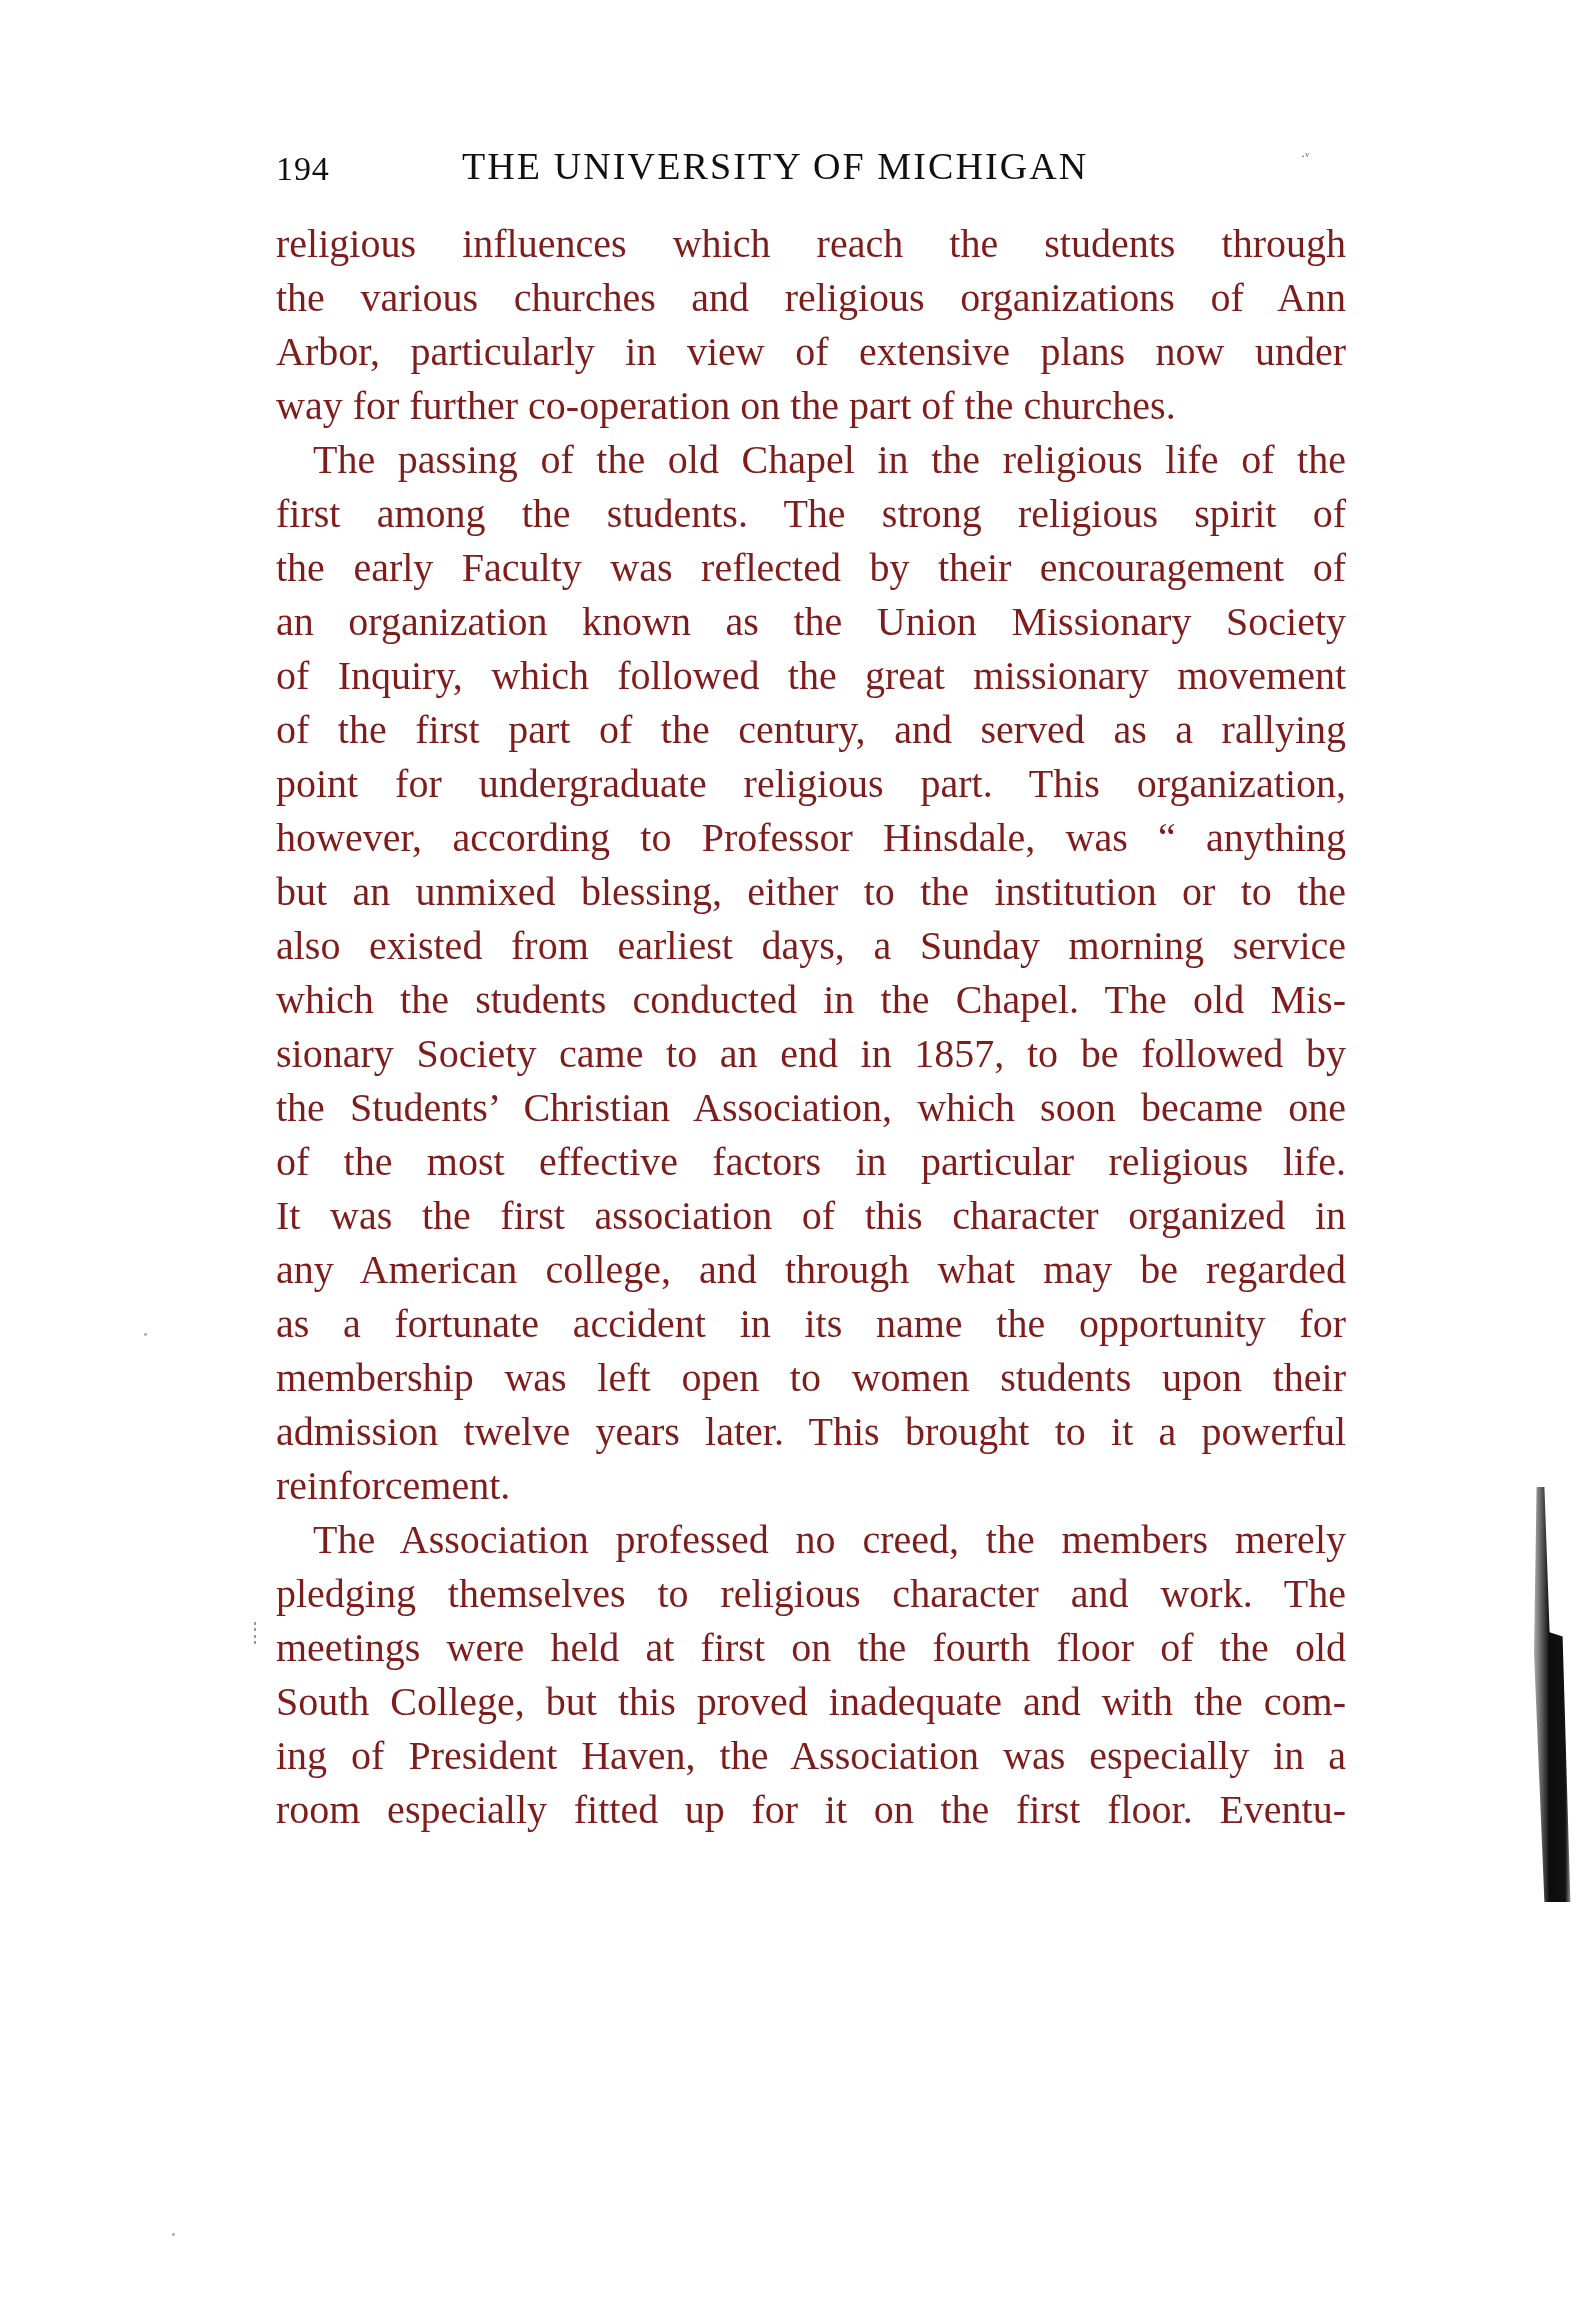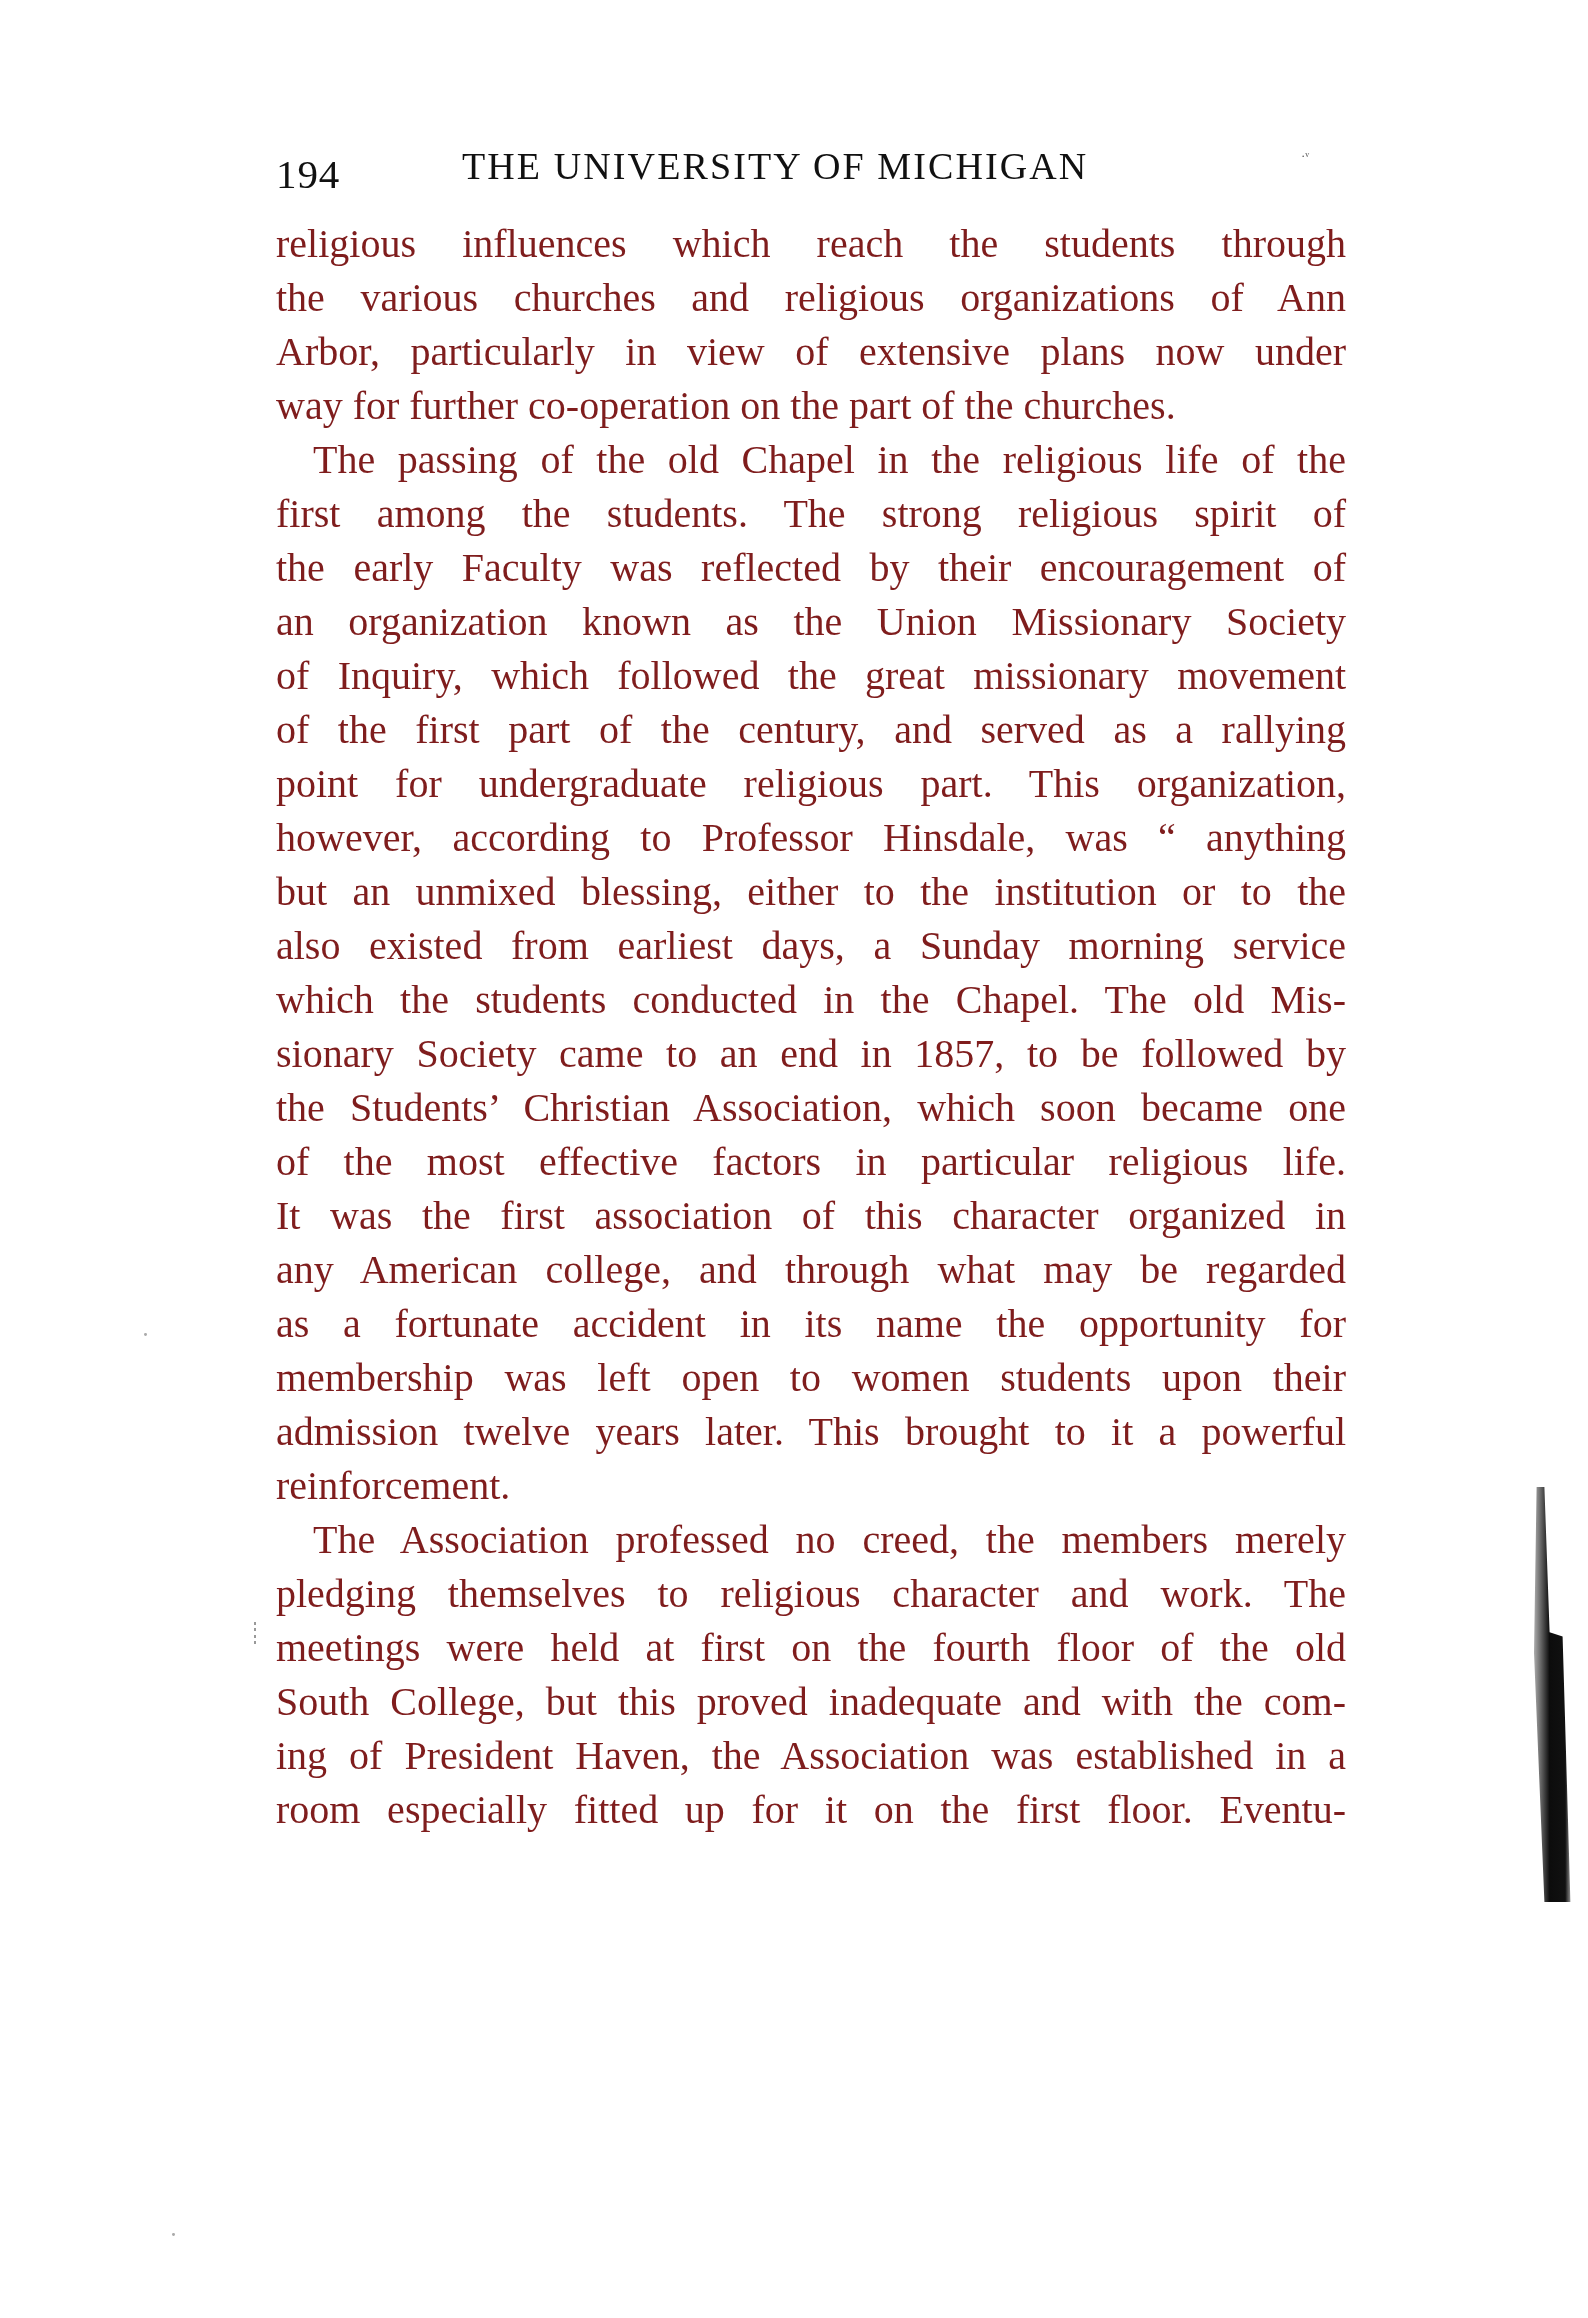--- a/index.html
+++ b/index.html
@@ -2,21 +2,21 @@
 <html style="font-size:15px"><head>
   <meta charset="utf-8">
   <style>
     html, body { margin: 0; padding: 0; background: #ffffff; }
     body { width: 1589px; height: 2318px; position: relative; overflow: hidden; }
     .page { position: absolute; left: 0; top: 0; width: 1589px; height: 2318px; background: #fff; }
     .running-head {
       position: absolute; top: 144px; left: 276px; width: 1072px; height: 47px;
       font-family: "Liberation Serif", "DejaVu Serif", serif; color: #111;
     }
-    .folio { position: absolute; left: 0; top: 5.6px; font-size: 41px; letter-spacing: 0.9px; }
+    .folio { position: absolute; left: 0; top: 5.6px; font-size: 34px; letter-spacing: 0.9px; }
     .head-title { position: absolute; left: 186px; top: 0; font-size: 38px; letter-spacing: 2.1px; }
     .head-mark { position: absolute; left: 1025px; top: 3.7px; font-size: 13px; color: #555; }
     .text-block {
       position: absolute; left: 276px; top: 217px; width: 1070px;
       font-family: "Liberation Serif", "DejaVu Serif", serif;
       font-size: 40px; line-height: 54px; color: #7f1d1d;
     }
     .line { display: block; white-space: nowrap; text-align: justify; text-align-last: justify; height: 54px; }
     .line.last { text-align-last: left; }
     .line.indent { padding-left: 37px; }
@@ -61,21 +61,21 @@
     <span class="line">It was the first association of this character organized in</span>
     <span class="line">any American college, and through what may be regarded</span>
     <span class="line">as a fortunate accident in its name the opportunity for</span>
     <span class="line">membership was left open to women students upon their</span>
     <span class="line">admission twelve years later. This brought to it a powerful</span>
     <span class="line last">reinforcement.</span>
     <span class="line indent">The Association professed no creed, the members merely</span>
     <span class="line">pledging themselves to religious character and work. The</span>
     <span class="line">meetings were held at first on the fourth floor of the old</span>
     <span class="line">South College, but this proved inadequate and with the com-</span>
-    <span class="line">ing of President Haven, the Association was established in a</span>
+    <span class="line">ing of President Haven, the Association was especially in a</span>
     <span class="line">room especially fitted up for it on the first floor. Eventu-</span>
   </div>
 
   <div class="left-tick"></div>
   <div class="edge-artifact"></div>
   <span class="stray-dot" style="left:144px; top:1333px;"></span>
   <span class="stray-dot" style="left:172px; top:2233px;"></span>
 </div>
 
 

